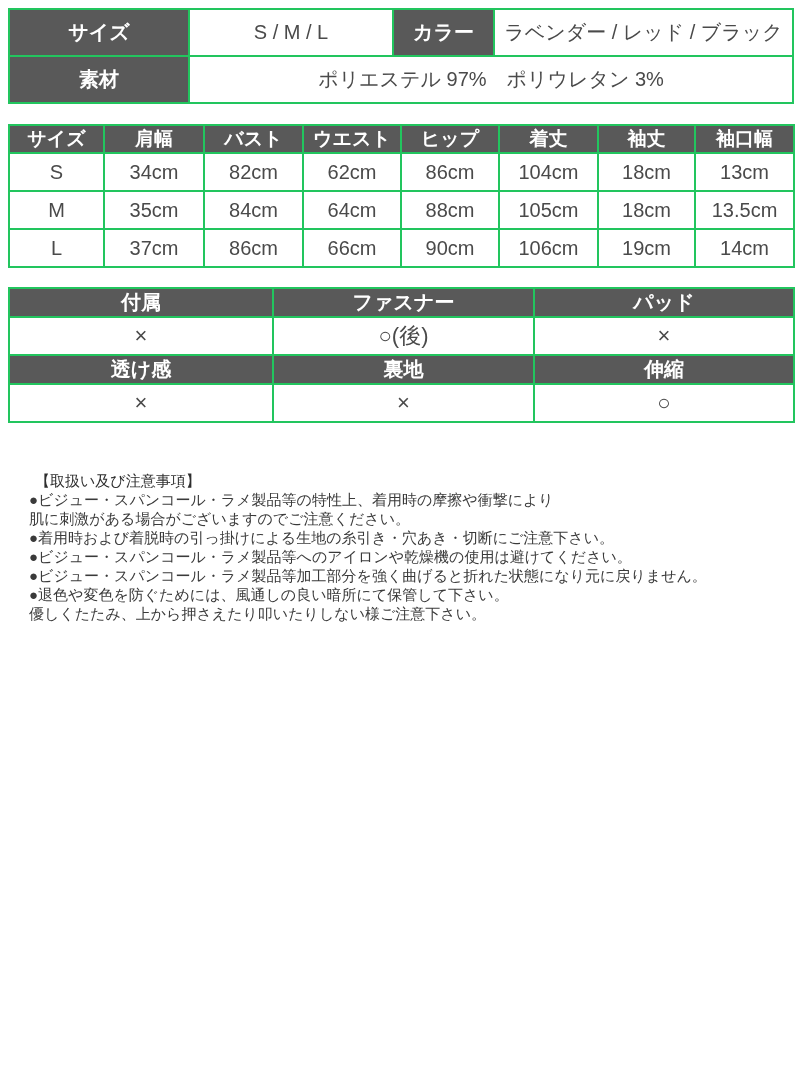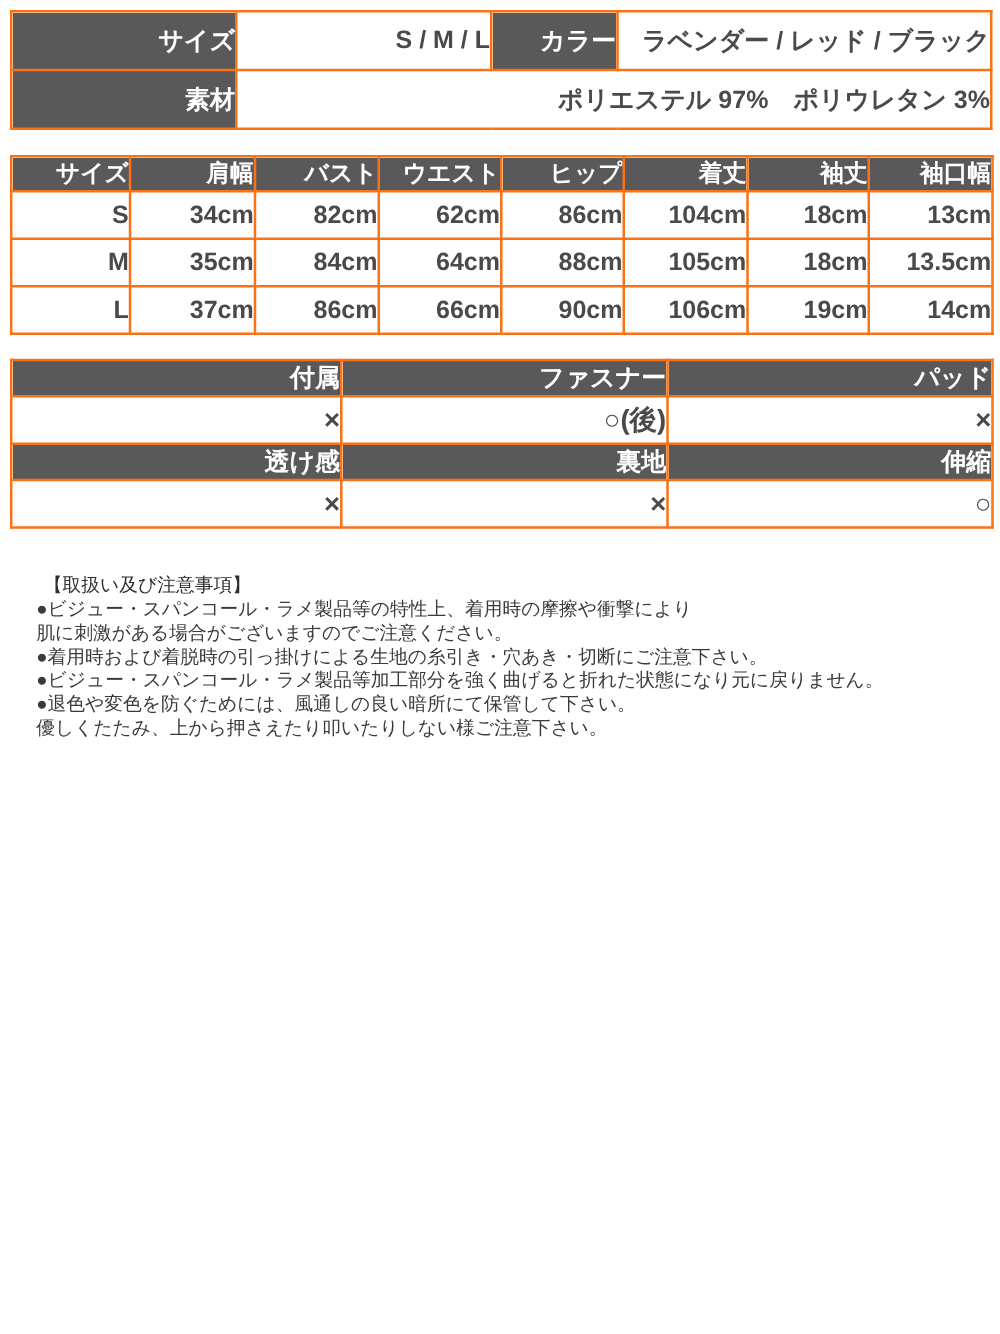--- a/index.html
+++ b/index.html
@@ -19,59 +19,59 @@
     top: 0; left: 0;
     width: 800px;
     height: 1067px;
   }
   table {
     border-collapse: collapse;
     table-layout: fixed;
     margin-left: 8px;
   }
   th, td {
-    border: 2px solid #f97316;
-    text-align: right;
+    border: 2px solid #22c55e;
+    text-align: center;
     vertical-align: middle;
     padding: 0;
     overflow: hidden;
     white-space: nowrap;
   }
   th {
     background: #595959;
     color: #ffffff;
     font-weight: bold;
     font-size: 20px;
   }
   td {
     background: #ffffff;
     color: #4a4a4a;
     font-size: 20px;
-    font-weight: bold;
+    font-weight: normal;
   }
 
   
   .t1 { margin-top: 8px; width: 784px; }
   .t1 tr { height: 47px; }
 
   
   .t2 { margin-top: 20px; width: 785px; }
   .t2 .hdr-row { height: 26px; }
   .t2 .hdr-row th { font-size: 19px; }
   .t2 .data-row { height: 38px; }
 
   
   .t3 { margin-top: 19px; width: 785px; }
   .t3 .hdr-row { height: 28px; font-family: Liberation Serif, serif; }
   .t3 .val-row { height: 38px; }
   .t3 .val-row td { font-size: 22px; }
 
   
   .notes {
-    margin: 36px 0 0 29px;
+    margin: 48px 0 0 29px;
     width: 740px;
     font-size: 15px;
     line-height: 19px;
     color: #3a3a3a;
   }
   .notes-title {
     padding-left: 6px;
     color: #2e2e2e;
   }
   .note-line {
@@ -187,18 +187,19 @@
       <td>○</td>
     </tr>
   </tbody>
     </table>
 
   <div class="notes">
     <div class="notes-title">【取扱い及び注意事項】</div>
     <div class="note-line">●ビジュー・スパンコール・ラメ製品等の特性上、着用時の摩擦や衝撃により</div>
     <div class="note-line">肌に刺激がある場合がございますのでご注意ください。</div>
     <div class="note-line">●着用時および着脱時の引っ掛けによる生地の糸引き・穴あき・切断にご注意下さい。</div>
+    <div class="note-line">●ビジュー・スパンコール・ラメ製品等へのアイロンや乾燥機の使用は避けてください。</div>
     <div class="note-line">●ビジュー・スパンコール・ラメ製品等加工部分を強く曲げると折れた状態になり元に戻りません。</div>
     <div class="note-line">●退色や変色を防ぐためには、風通しの良い暗所にて保管して下さい。</div>
     <div class="note-line">優しくたたみ、上から押さえたり叩いたりしない様ご注意下さい。</div>
   </div>
 
 </div>
 
 </body></html>

